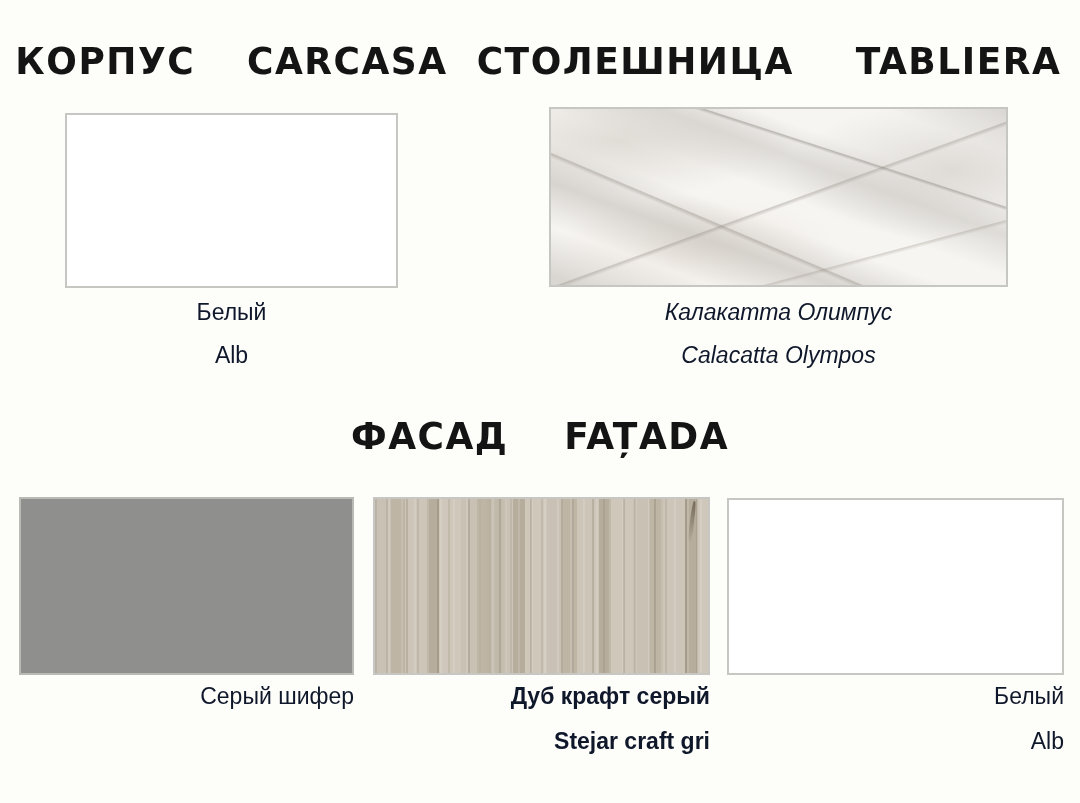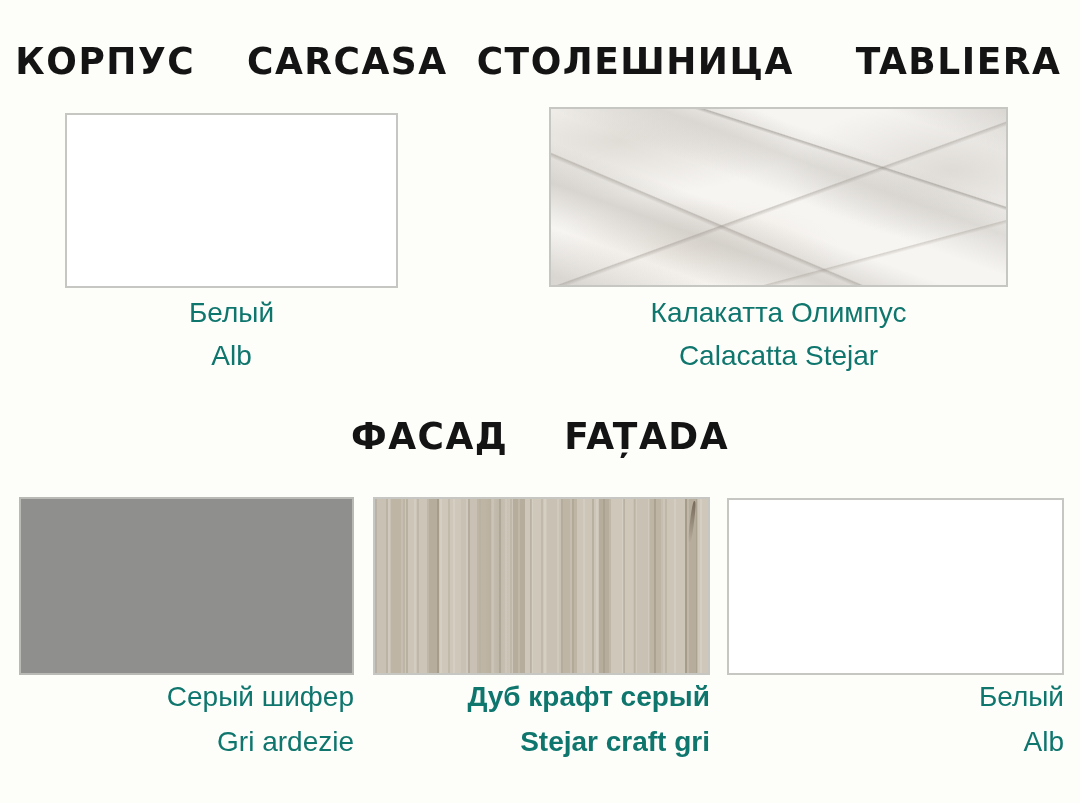--- a/index.html
+++ b/index.html
@@ -61,26 +61,26 @@
     background:linear-gradient(185deg, rgba(82,70,54,0.65), rgba(82,70,54,0));
     border-radius:40%;transform:rotate(7deg);
   }
   #swatch-facade-wood::before{ 
     content:"";position:absolute;left:33%;top:0;width:26px;height:100%;
     background:linear-gradient(90deg, rgba(120,108,90,0) 0%, rgba(120,108,90,0.16) 50%, rgba(120,108,90,0) 100%);
   }
   #swatch-facade-white{left:727px;top:498px;width:337px;height:177px;background:#ffffff;}
   
   .swatch-label{
-    position:absolute;text-align:center;color:#0f766e;
-    font-size:28px;line-height:43px;font-weight:400;
+    position:absolute;text-align:center;color:#0f172a;
+    font-size:23px;line-height:43px;font-weight:400;
   }
   .swatch-label.bottom{line-height:45px;text-align:right;}
   #label-carcass-white{left:65px;top:291px;width:333px;}
-  #label-countertop-marble{left:549px;top:291px;width:459px;}
+  #label-countertop-marble{left:549px;top:291px;width:459px;font-style:italic;}
   #label-facade-gray{left:19px;top:674px;width:335px;}
   #label-facade-wood{left:373px;top:674px;width:337px;font-weight:bold;}
   #label-facade-white{left:727px;top:674px;width:337px;}
 </style>
 </head>
 <body>
 
 <div id="canvas">
 
   <div class="sec-header" id="header-korpus">
@@ -93,32 +93,31 @@
     <div>Alb</div>
   </div>
 
   <div class="sec-header" id="header-stoleshnitsa">
     <span>СТОЛЕШНИЦА</span>
     <span>TABLIERA</span>
   </div>
   <div class="swatch" id="swatch-countertop-marble"></div>
   <div class="swatch-label" id="label-countertop-marble">
     <div>Калакатта Олимпус</div>
-    <div>Calacatta Stejar</div>
+    <div>Calacatta Olympos</div>
   </div>
 
   <div class="sec-header" id="header-fasad">
     <span>ФАСАД</span>
     <span>FAȚADA</span>
   </div>
 
   <div class="swatch" id="swatch-facade-gray" style="background: rgb(143, 143, 141);"></div>
   <div class="swatch-label bottom" id="label-facade-gray">
     <div>Серый шифер</div>
-    <div>Gri ardezie</div>
   </div>
 
   <div class="swatch" id="swatch-facade-wood"></div>
   <div class="swatch-label bottom" id="label-facade-wood">
     <div>Дуб крафт серый</div>
     <div>Stejar craft gri</div>
   </div>
 
   <div class="swatch" id="swatch-facade-white" style="background: rgb(255, 255, 255);"></div>
   <div class="swatch-label bottom" id="label-facade-white">

